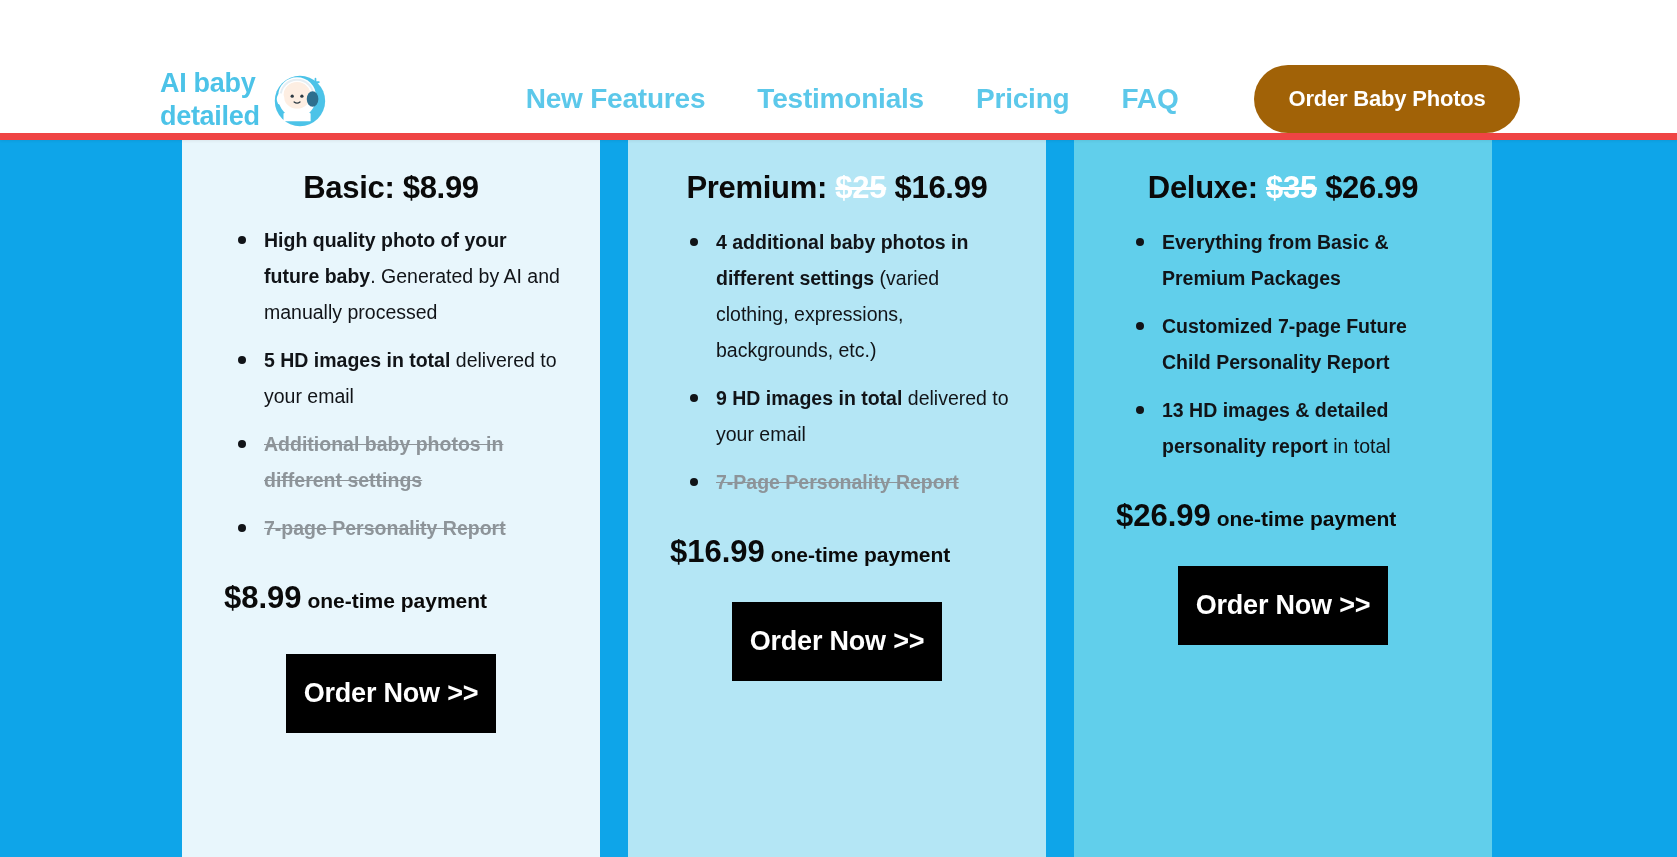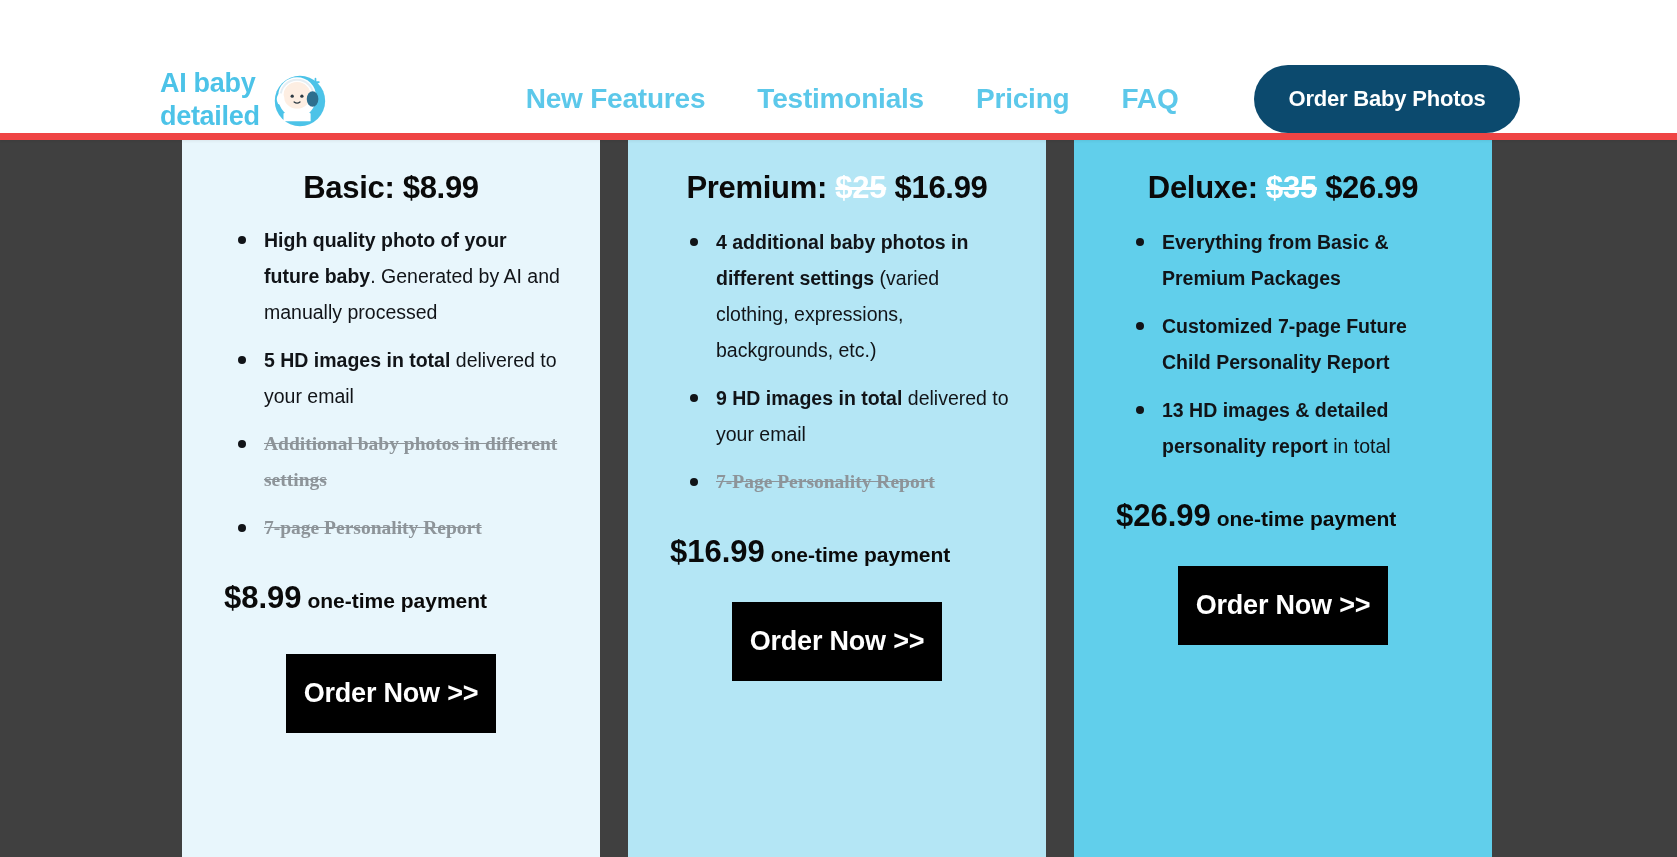--- a/index.html
+++ b/index.html
@@ -54,39 +54,39 @@
     color: #5cc8ea;
     font-weight: 800;
     font-size: 28px;
     text-decoration: none;
     padding: 0 26px;
     white-space: nowrap;
     letter-spacing: -0.2px;
   }
   .cta-button {
     margin-left: 50px;
-    background: #0c4a6e;
+    background: #a16207;
     color: #ffffff;
     font-weight: 800;
     font-size: 22px;
     border: none;
     border-radius: 40px;
     padding: 21px 34px;
     cursor: pointer;
     letter-spacing: -0.2px;
     white-space: nowrap;
     font-family: "Liberation Sans", sans-serif;
   }
 
   
   .pricing-area {
     position: relative;
     width: 100%;
     height: 717px;
-    background: #404040;
+    background: #0ea5e9;
     display: flex;
     justify-content: flex-start;
     padding-left: 182px;
     gap: 28px;
   }
   .plan-card {
     width: 418px;
     padding: 18px 36px 0 36px;
     display: flex;
     flex-direction: column;
@@ -136,21 +136,20 @@
     width: 8px; height: 8px;
     border-radius: 50%;
     background: #111418;
   }
   .feature b { font-weight: 700; }
   .feature.disabled {
     color: #8d9499;
     font-weight: 700;
     text-decoration: line-through;
     text-decoration-color: #8d9499;
-    font-family: Liberation Serif, serif;
   }
   .feature.disabled b { font-weight: 700; }
 
   .plan-basic   .features { padding-left: 20px; }
   .plan-premium .features { padding-left: 26px; }
   .plan-deluxe  .features { padding-left: 26px; }
 
   .price-line {
     width: 100%;
     margin-top: 22px;

